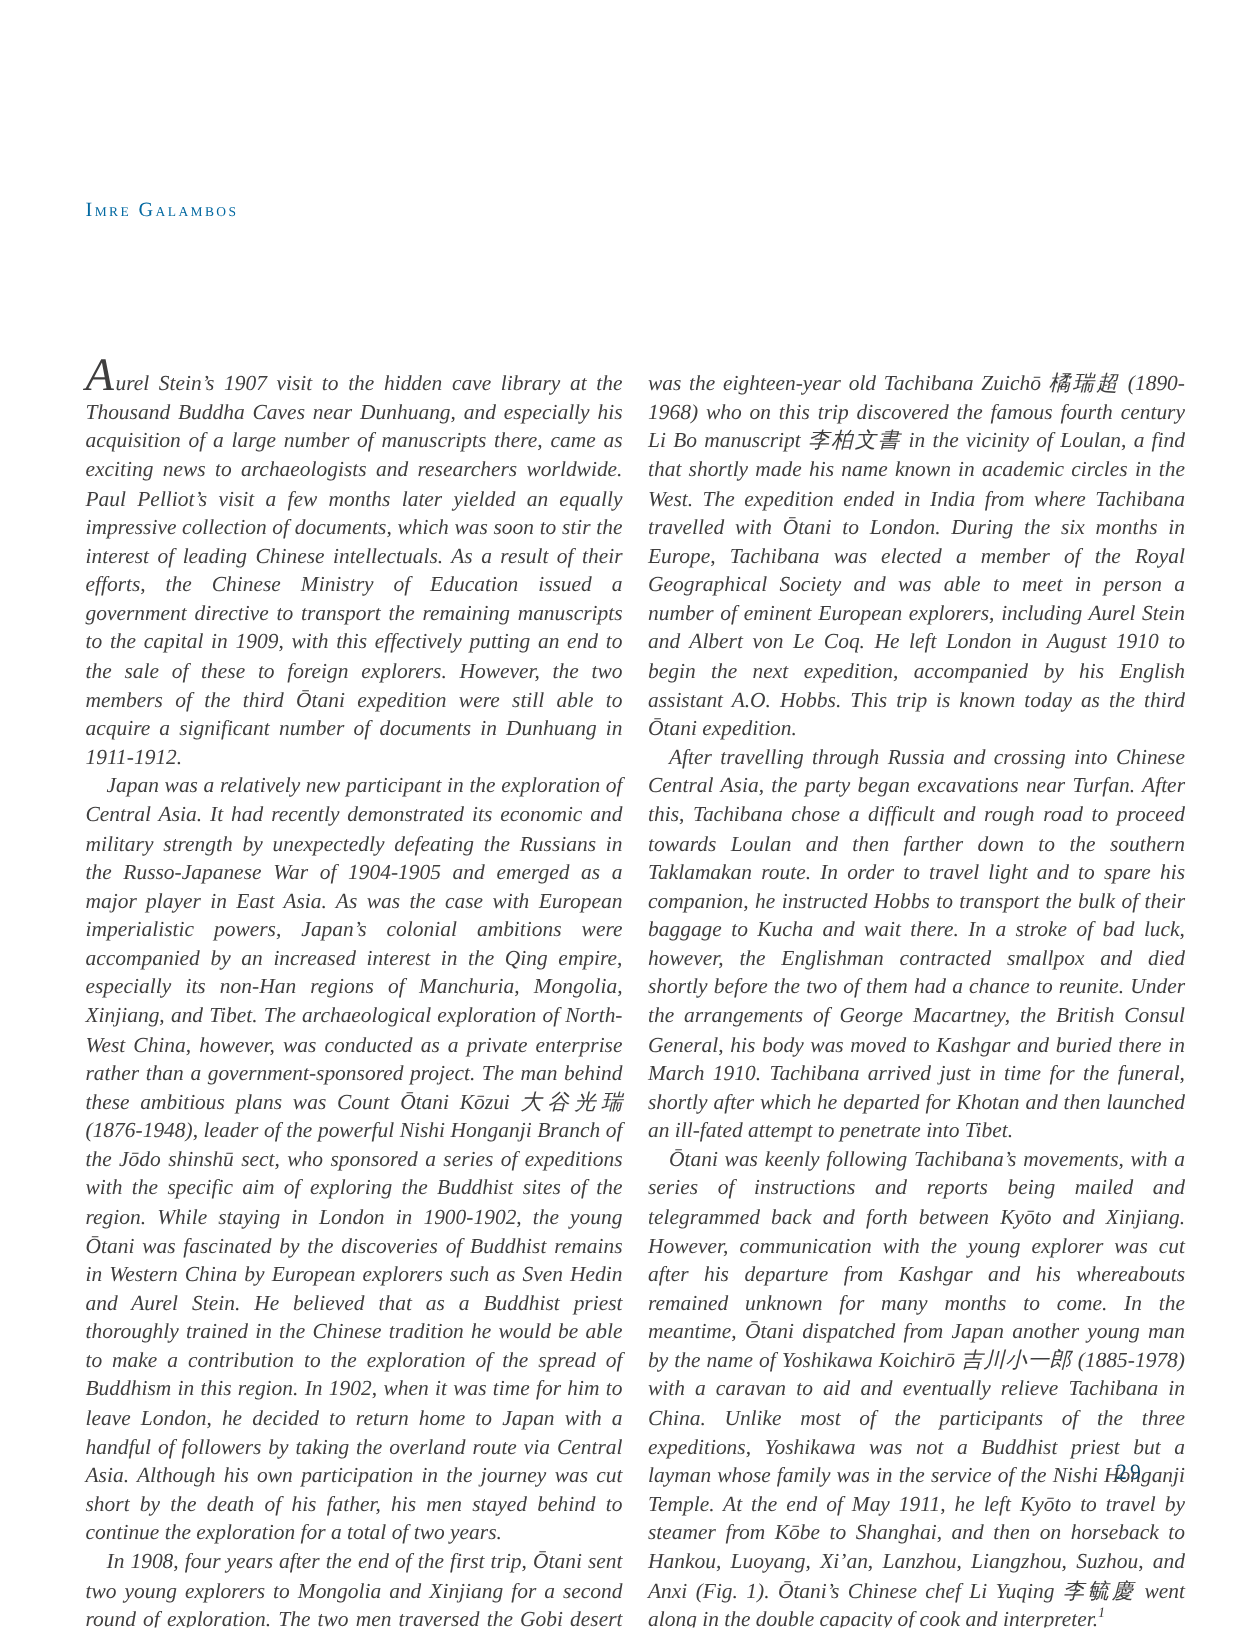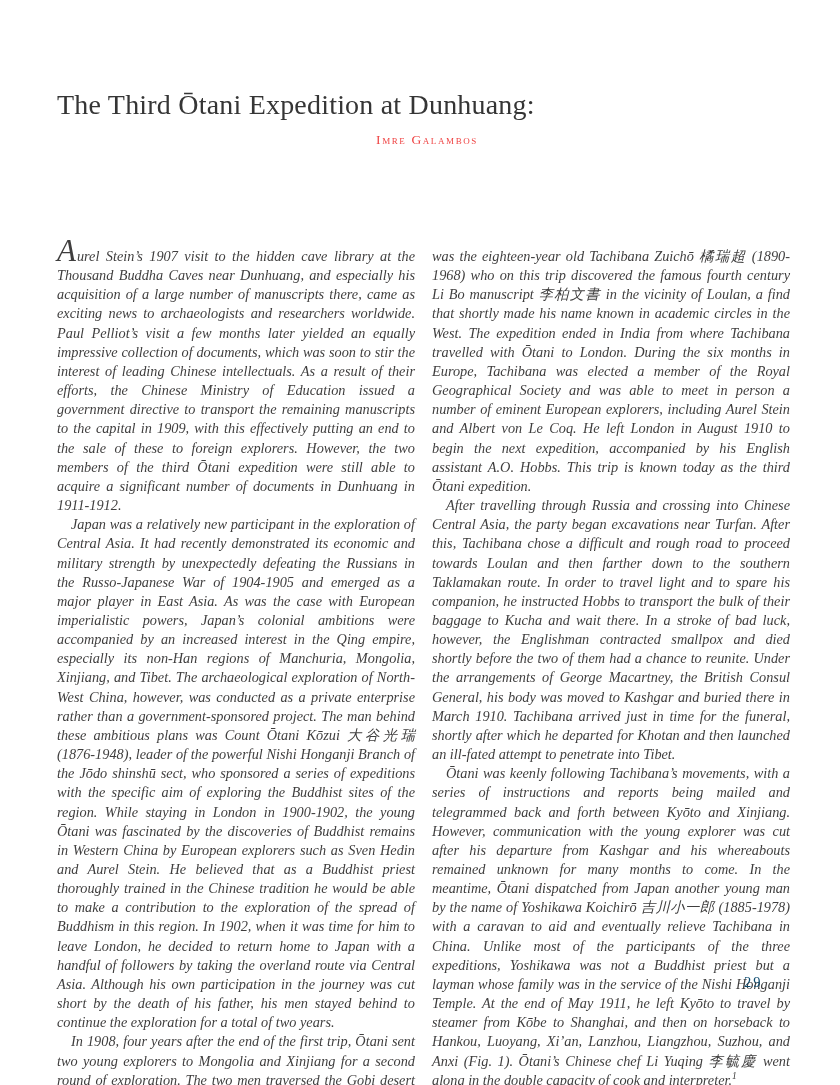--- a/index.html
+++ b/index.html
@@ -27,22 +27,21 @@
     font-weight: normal;
     color: #353535;
     margin: 0;
     letter-spacing: 0.2px;
   }
   .author {
     margin-top: 9px;
     font-size: 13.5px;
     font-variant: small-caps;
     letter-spacing: 1.6px;
-    color: #ef4444;
-    text-align: center;
+    color: #0369a1;
   }
   .columns {
     position: absolute;
     top: 247px;
     left: 57px;
     width: 733px;
     display: flex;
     gap: 17px;
   }
   .column {
@@ -78,21 +77,21 @@
     font-size: 14.5px;
     letter-spacing: 2px;
     color: #0c4a6e;
   }
 </style>
 </head>
 <body>
 
 <div class="title-block">
   <h1 class="page-title">
-    <span>The Third Ōtani Expedition at Dunhuang:</span><br>
+    <br>
   </h1>
   <div class="author">Imre Galambos</div>
 </div>
 
 <div class="columns">
   <div class="column">
     <p><span class="initcap">A</span><span>urel Stein’s 1907 visit to the hidden cave library at the Thousand Buddha Caves near Dunhuang, and especially his acquisition of a large number of manuscripts there, came as exciting news to archaeologists and researchers worldwide. Paul Pelliot’s visit a few months later yielded an equally impressive collection of documents, which was soon to stir the interest of leading Chinese intellectuals. As a result of their efforts, the Chinese Ministry of Education issued a government directive to transport the remaining manuscripts to the capital in 1909, with this effectively putting an end to the sale of these to foreign explorers. However, the two members of the third Ōtani expedition were still able to acquire a significant number of documents in Dunhuang in 1911-1912.</span></p>
     <p class="indent">Japan was a relatively new participant in the exploration of Central Asia. It had recently demonstrated its economic and military strength by unexpectedly defeating the Russians in the Russo-Japanese War of 1904-1905 and emerged as a major player in East Asia. As was the case with European imperialistic powers, Japan’s colonial ambitions were accompanied by an increased interest in the Qing empire, especially its non-Han regions of Manchuria, Mongolia, Xinjiang, and Tibet. The archaeological exploration of North-West China, however, was conducted as a private enterprise rather than a government-sponsored project. The man behind these ambitious plans was Count Ōtani Kōzui 大谷光瑞 (1876-1948), leader of the powerful Nishi Honganji Branch of the Jōdo shinshū sect, who sponsored a series of expeditions with the specific aim of exploring the Buddhist sites of the region. While staying in London in 1900-1902, the young Ōtani was fascinated by the discoveries of Buddhist remains in Western China by European explorers such as Sven Hedin and Aurel Stein. He believed that as a Buddhist priest thoroughly trained in the Chinese tradition he would be able to make a contribution to the exploration of the spread of Buddhism in this region. In 1902, when it was time for him to leave London, he decided to return home to Japan with a handful of followers by taking the overland route via Central Asia. Although his own participation in the journey was cut short by the death of his father, his men stayed behind to continue the exploration for a total of two years.</p>
     <p class="indent">In 1908, four years after the end of the first trip, Ōtani sent two young explorers to Mongolia and Xinjiang for a second round of exploration. The two men traversed the Gobi desert and entered Western China from the north. The team leader</p>
   </div>

